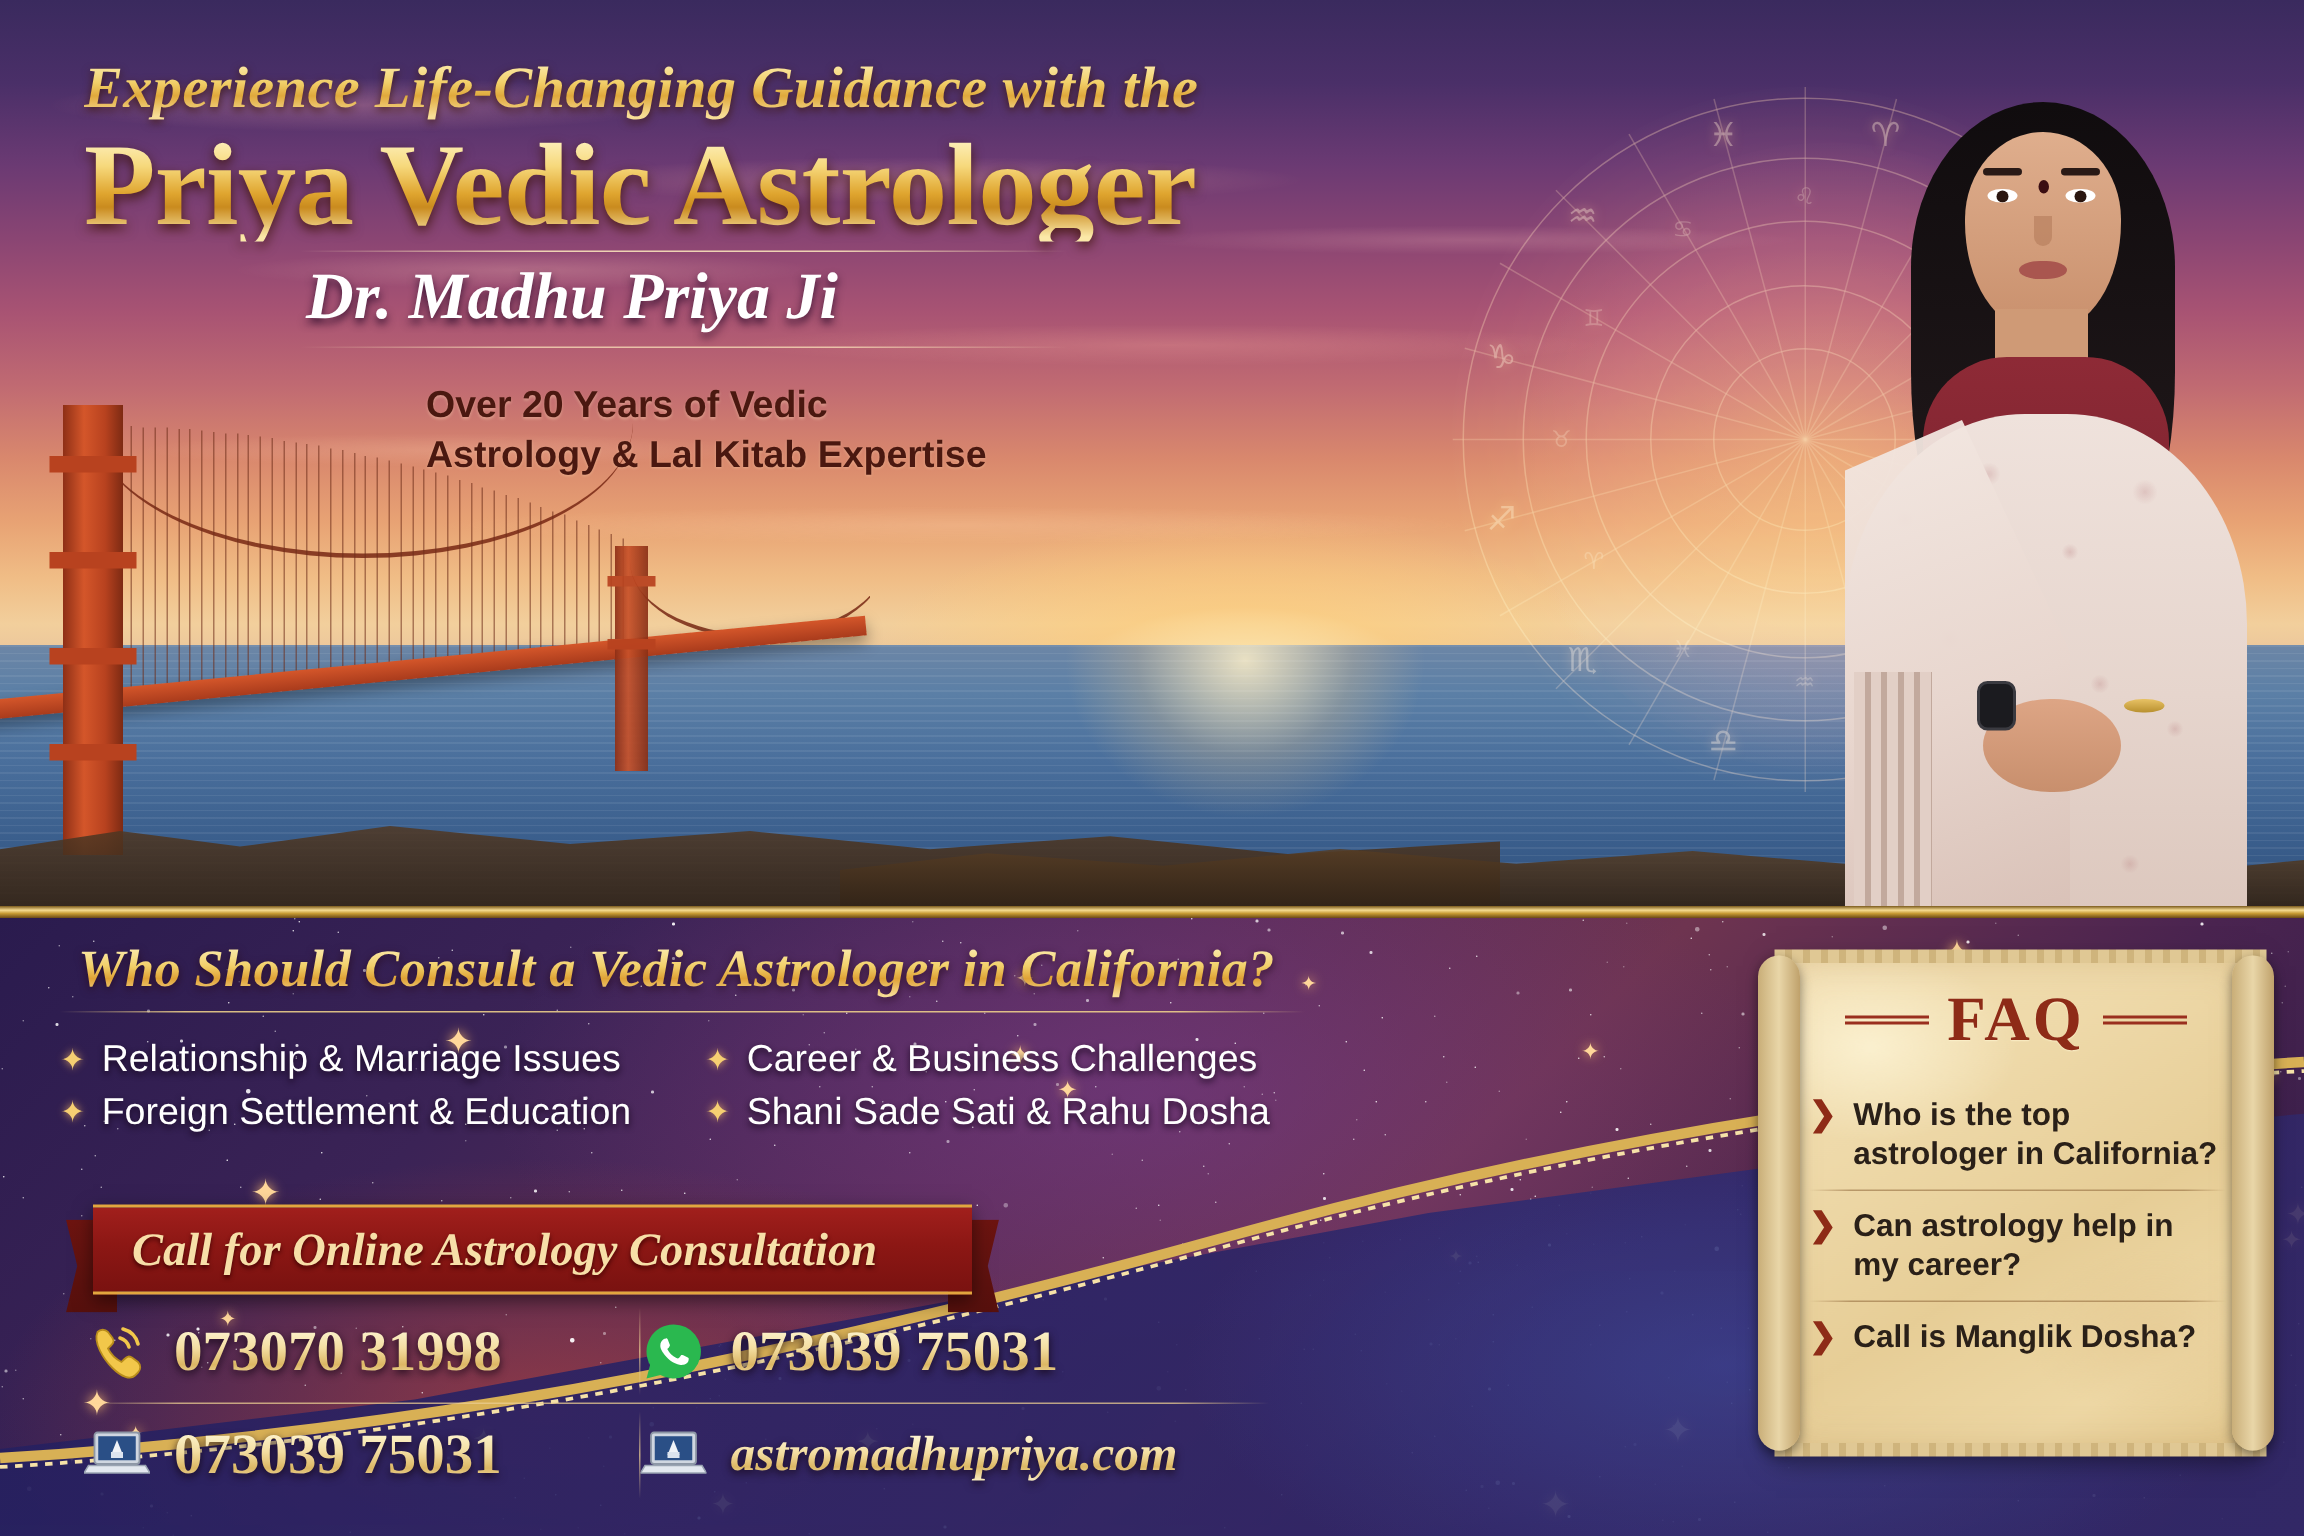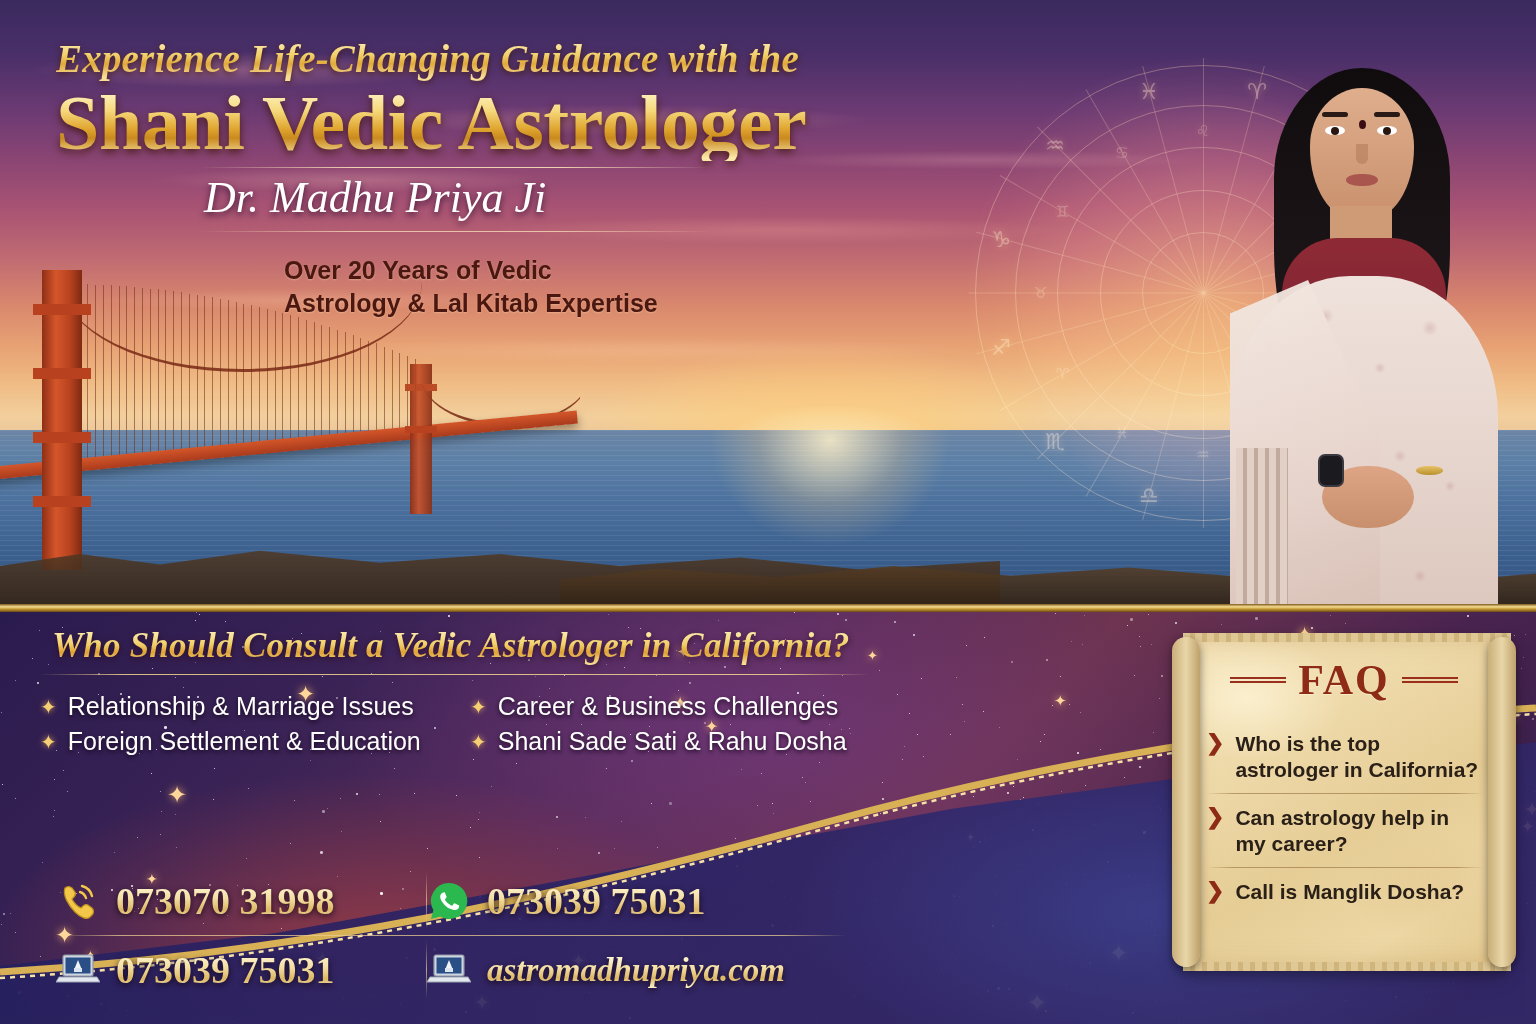--- a/index.html
+++ b/index.html
@@ -197,21 +197,21 @@
     font-size:54px; line-height:1.06; margin-top:2px; padding-left:148px;
     background:linear-gradient(to bottom,#fff6cd 4%,#f6d87b 34%,#dfa52f 58%,#c98a1e 70%,#fbe8a8 96%);
     -webkit-background-clip:text; background-clip:text; color:transparent;
     filter:drop-shadow(0 3px 4px rgba(60,18,0,.8));
   }
   .hl-rule{
     margin:6px 0 0 144px; width:512px; height:1px;
     background:linear-gradient(to right, rgba(255,230,170,0), rgba(255,235,190,.85) 30%, rgba(255,235,190,.85) 70%, rgba(255,230,170,0));
   }
   .hl-name{
-    font-family:"Liberation Serif", serif; font-style:italic; font-weight:normal;
+    font-family:"Liberation Serif", serif; font-style:italic; font-weight:bold;
     font-size:44px; color:#ffffff; padding-left:148px; margin-top:4px;
     text-shadow:0 3px 6px rgba(40,10,40,.8);
   }
   .hl-rule2{
     margin:8px 0 0 144px; width:512px; height:1px;
     background:linear-gradient(to right, rgba(255,230,170,0), rgba(255,235,190,.7) 30%, rgba(255,235,190,.7) 70%, rgba(255,230,170,0));
   }
   .hl-sub{
     margin:22px 0 0 228px; font-size:25px; line-height:1.3; font-weight:bold;
     color:#4a1810; font-family:"Liberation Sans", sans-serif;
@@ -506,21 +506,21 @@
       <div class="a-pallu"></div>
       <div class="a-pleat"></div>
       <div class="a-hands"></div>
       <div class="a-watch"></div>
       <div class="a-bangle"></div>
     </div>
 
 
     <div class="headline">
       <div class="hl-1">Experience Life-Changing Guidance with the</div>
-      <div class="hl-2">Shani Vedic Astrologer</div>
+      <div class="hl-2">Priya Vedic Astrologer</div>
       <div class="hl-rule"></div>
       <div class="hl-name">Dr. Madhu Priya Ji</div>
       <div class="hl-rule2"></div>
       <div class="hl-sub">
         <div>Over 20 Years of Vedic</div>
         <div>Astrology &amp; Lal Kitab Expertise</div>
       </div>
     </div>
   </div>
 
@@ -1097,20 +1097,27 @@
     <div class="bullet">
       <span class="spark">✦</span>
       <span class="txt">Foreign Settlement &amp; Education</span>
     </div>
     <div class="bullet">
       <span class="spark">✦</span>
       <span class="txt">Shani Sade Sati &amp; Rahu Dosha</span>
     </div>
   </div>
 
+  <div class="ribbon">
+    <div class="rib-tail l"></div>
+    <div class="rib-tail r"></div>
+    <div class="ribbon-body">
+      <span>Call for Online Astrology Consultation</span>
+    </div>
+  </div>
 
   <div class="contacts">
     <div class="crow">
       <div class="citem">
         <span class="icon-box">
           <svg width="40" height="38" viewBox="0 0 40 38">
             <path d="M7 6c2-2 5-2 7 0l3 4c1 2 1 3-1 5l-2 2c2 4 5 7 9 9l2-2c2-2 3-2 5-1l4 3c2 2 2 5 0 7l-2 2c-3 3-9 1-15-5S4 13 7 6z" fill="#f2c74a" stroke="#b98d1c" stroke-width="1.2"></path>
             <g fill="none" stroke="#f2c74a" stroke-width="2.4" stroke-linecap="round">
               <path d="M24 4a14 14 0 0 1 10 10"></path>
               <path d="M22 10a9 9 0 0 1 6 6"></path>

